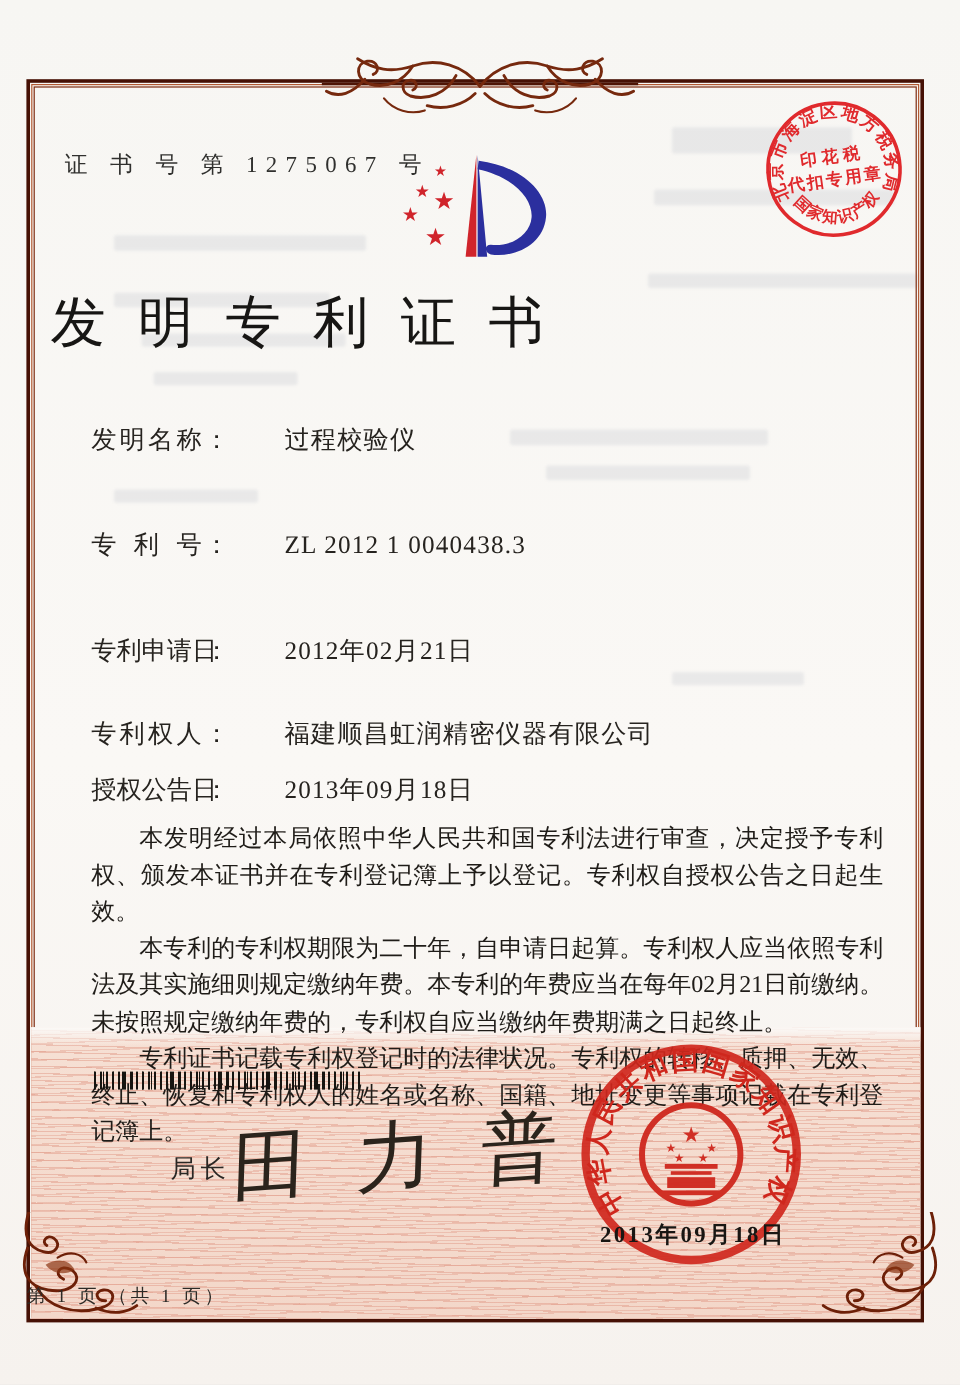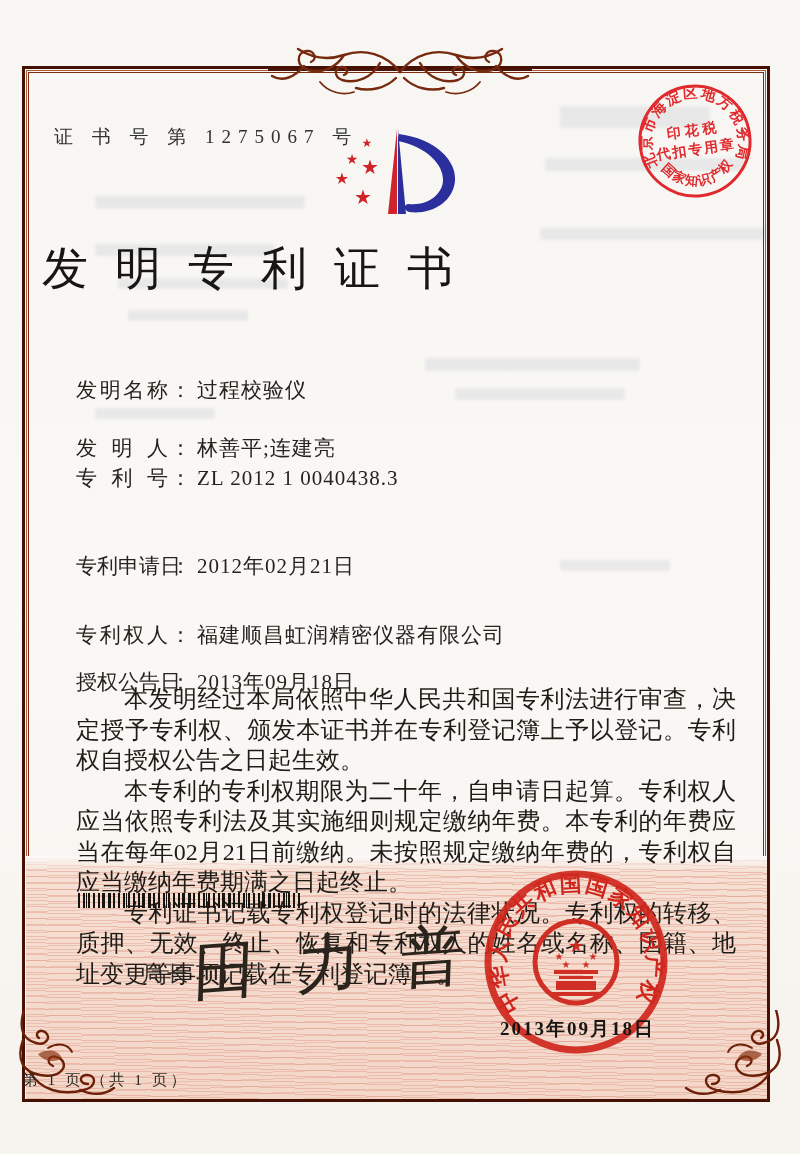--- a/index.html
+++ b/index.html
@@ -17,25 +17,25 @@
   .frame .f3{position:absolute;inset:3px;border:1px solid #7d2b10;}
   
   .ghost{position:absolute;background:#8b93a6;opacity:.14;border-radius:2px;filter:blur(1.5px);}
   
   .cert-no{position:absolute;left:54px;top:124px;font-size:19px;letter-spacing:7px;color:#30302e;}
   
   .title{position:absolute;left:22px;width:742px;top:238px;text-align:left;
     font-size:46px;font-weight:400;letter-spacing:27px;text-indent:20px;color:#171614;}
   
   .field{position:absolute;left:76px;font-size:21px;color:#26231f;white-space:nowrap;}
-  .flabel{display:inline-block;width:92px;text-align:justify;text-align-last:justify;margin-top:24px;}
+  .flabel{display:inline-block;width:92px;text-align:justify;text-align-last:justify;}
   .fcolon{display:inline-block;margin:0 6px 0 2px;}
-  .fvalue{letter-spacing:1px;}
-  
-  .body-text{position:absolute;left:76px;top:684px;width:660px;font-size:24px;
+  .fvalue{letter-spacing:1px;margin-left:40px;}
+  
+  .body-text{position:absolute;left:76px;top:684px;width:660px;font-size:20px;
     line-height:30.5px;color:#1f1c18;}
   .body-text p{margin:0;text-indent:2em;text-align:justify;}
   
   .band{position:absolute;left:26px;top:856px;width:741px;height:243px;
     background:
       linear-gradient(180deg,#fbfaf8 0,rgba(251,250,248,0) 16px),
       repeating-linear-gradient(1.6deg,rgba(226,158,140,.55) 0 1px,rgba(255,255,255,0) 1px 6px),
       repeating-linear-gradient(-1.8deg,rgba(226,158,140,.45) 0 1px,rgba(255,255,255,0) 1px 7px),
       linear-gradient(180deg,#f6e0d4,#f3d7c9);
   }
@@ -150,23 +150,20 @@
       <textPath href="#taxBot">国家知识产权局</textPath>
     </text>
     <text x="0" y="-6" text-anchor="middle" font-size="14" font-weight="bold" fill="#e02a2d" style="letter-spacing:4px">印花税</text>
     <text x="0" y="13" text-anchor="middle" font-size="14" font-weight="bold" fill="#e02a2d" style="letter-spacing:2px">代扣专用章</text>
   </svg>
 
   <div class="title">发明专利证书</div>
 
   <div class="field" style="top:352px;">
     <span class="flabel">发明名称</span><span class="fcolon">：</span><span class="fvalue">过程校验仪</span>
-  </div>
-  <div class="field" style="top:410px;">
-    <span class="flabel">发明人</span><span class="fcolon">：</span><span class="fvalue">林善平;连建亮</span>
   </div>
   <div class="field" style="top:440px;">
     <span class="flabel">专利号</span><span class="fcolon">：</span><span class="fvalue">ZL 2012 1 0040438.3</span>
   </div>
   <div class="field" style="top:528px;">
     <span class="flabel">专利申请日</span><span class="fcolon">：</span><span class="fvalue">2012年02月21日</span>
   </div>
   <div class="field" style="top:597px;">
     <span class="flabel">专利权人</span><span class="fcolon">：</span><span class="fvalue">福建顺昌虹润精密仪器有限公司</span>
   </div>

